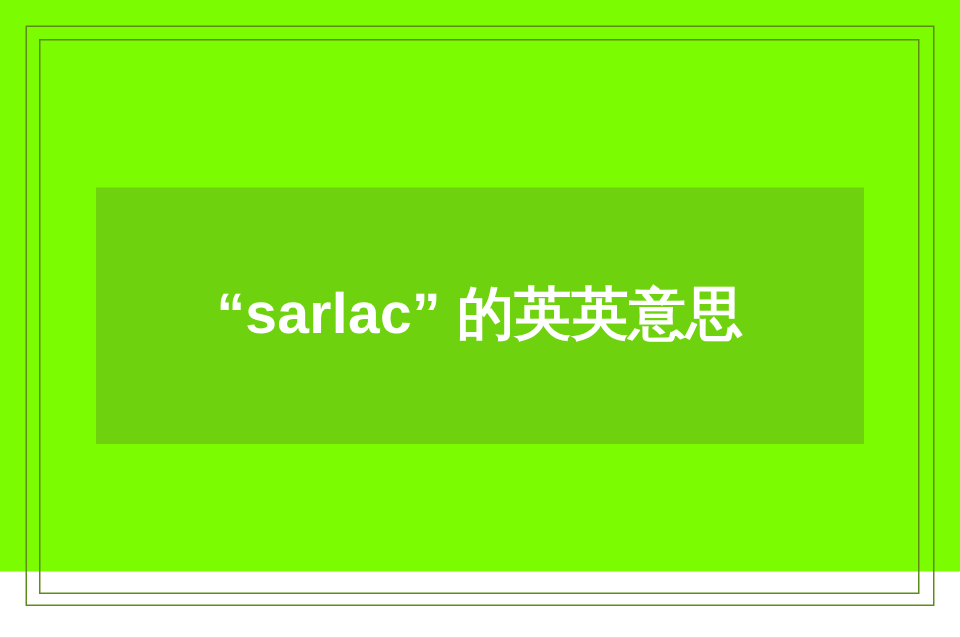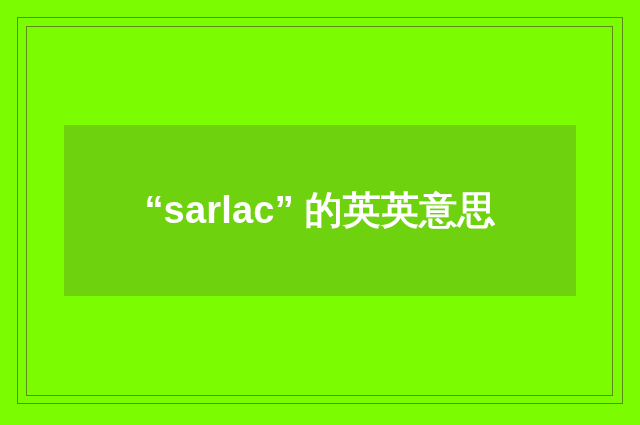--- a/index.html
+++ b/index.html
@@ -11,21 +11,21 @@
     width: 640px;
     height: 425px;
     overflow: hidden;
     font-family: "Liberation Sans", "DejaVu Sans", sans-serif;
   }
 
   
   .canvas {
     position: relative;
     width: 640px;
-    height: 425px;
+    height: 381px;
     background: #7CFC00;
     box-sizing: border-box;
   }
 
   
   .frame-outer {
     position: absolute;
     left: 17px;
     top: 17px;
     width: 606px;

